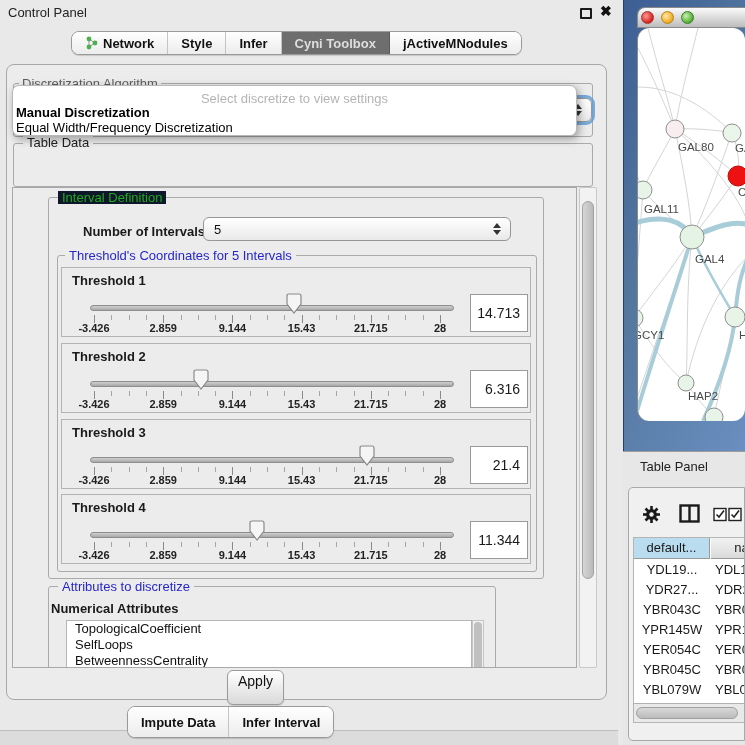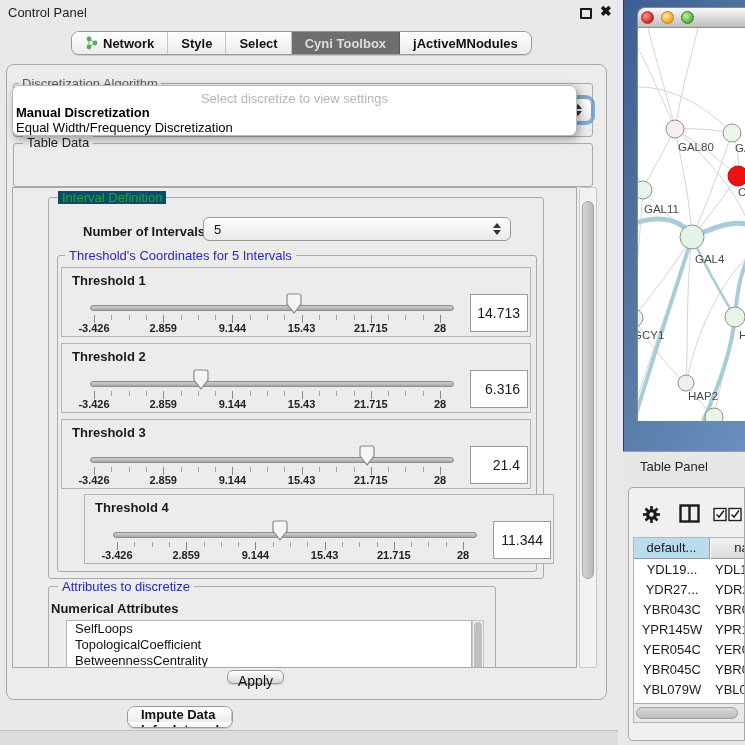--- a/index.html
+++ b/index.html
@@ -50,32 +50,32 @@
   .tick { position:absolute; width:1px; background:#8a8a8a; }
   .tick.minor { background:#a5a5a5; }
   .ticklab { position:absolute; top:54px; font-size:11px; font-weight:bold; color:#222; transform:translateX(-50%); white-space:nowrap; }
   .thumb { position:absolute; top:25px; width:16px; height:21px; }
 
   #attr-list { background:#ffffff; border:1px solid #b5b5b5; }
   .attr-item { padding-left:8px; font-size:13px; line-height:16px; color:#111; }
   #attr-scroll { background:#f0f0f0; border:1px solid #c5c5c5; }
   #attr-thumb { position:absolute; left:1px; top:1px; width:8px; height:52px; background:#c0c0c0; border-radius:4px; }
 
-  #apply-btn { left:227px; top:670px; width:57px; height:14px; border:1px solid #9a9a9a; border-radius:6px; background:linear-gradient(#ffffff,#d9d9d9); font-size:14px; text-align:center; line-height:21px; color:#111; box-shadow:0 1px 1px rgba(0,0,0,.15); }
+  #apply-btn { left:227px; top:670px; width:57px; height:35px; border:1px solid #9a9a9a; border-radius:6px; background:linear-gradient(#ffffff,#d9d9d9); font-size:14px; text-align:center; line-height:21px; color:#111; box-shadow:0 1px 1px rgba(0,0,0,.15); }
   #bottom-line { left:0; top:730px; width:618px; height:15px; background:#dcdcdc; border-top:1px solid #bdbdbd; }
 
   
   #gap-strip { left:618px; top:0; width:5px; height:745px; background:#e9e9e9; }
   #desktop { left:623px; top:0; width:122px; height:451px; background:linear-gradient(115deg,#3d5e94 0%,#54779f 45%,#6a8fc0 100%); border-left:1px solid #27406b; }
   #net-titlebar { left:637px; top:7px; width:108px; height:21px; background:linear-gradient(#fafafa,#bdbdbd); border:1px solid #8a8a8a; border-radius:8px 0 0 0; border-right:none; }
   .tl { position:absolute; top:11px; width:13px; height:13px; border-radius:50%; }
   #tl-red    { left:641px; background:radial-gradient(circle at 4px 4px,#ff9a94,#d6201a 70%); border:1px solid #a33; }
   #tl-yellow { left:661px; background:radial-gradient(circle at 4px 4px,#ffe9a8,#efa71f 70%); border:1px solid #b8860b; }
   #tl-green  { left:681px; background:radial-gradient(circle at 4px 4px,#c8f0b0,#4fae32 70%); border:1px solid #3a7d2c; }
-  #net-canvas { left:637px; top:28px; width:108px; height:393px; background:#ffffff; border-left:1px solid #8a8a8a; overflow:hidden; }
+  #net-canvas { left:637px; top:28px; width:108px; height:393px; background:#ffffff; border-left:1px solid #8a8a8a; overflow:hidden;border-radius:12px; }
 
   #table-panel-bg { left:623px; top:451px; width:122px; height:294px; background:#e7e7e7; border-top:1px solid #9c9c9c; }
   #tp-title { left:640px; top:459px; font-size:13px; color:#222; }
   #tp-box { left:628px; top:487px; width:117px; height:254px; border:1px solid #a8a8a8; border-radius:5px 0 0 5px; background:#f0f0f0; overflow:hidden; }
   #tp-toolbar { position:absolute; left:0; top:0; width:117px; height:48px; }
   #tp-table { position:absolute; left:4px; top:49px; width:113px; height:186px; background:#ffffff; border:1px solid #b5b5b5; border-right:none; overflow:hidden; }
   .th-cell { position:absolute; top:0; height:21px; font-size:13px; text-align:center; line-height:20px; border-right:1px solid #9a9a9a; border-bottom:1px solid #9a9a9a; overflow:hidden; }
   #th-0 { left:0; width:76px; background:#b9dcef; }
   #th-1 { left:77px; width:80px; background:linear-gradient(#f2f2f2,#dadada); }
   .tr-row { position:absolute; left:0; width:160px; height:20px; }
@@ -103,21 +103,21 @@
           <circle cx="4" cy="3" r="2.4" fill="#4caf50"></circle>
           <circle cx="4" cy="11" r="2.4" fill="#4caf50"></circle>
           <circle cx="10" cy="7" r="2.4" fill="#4caf50"></circle>
         </svg>
         <span>Network</span>
       </div>
       <div class="seg">
         <span>Style</span>
       </div>
       <div class="seg">
-        <span>Select</span>
+        <span>Infer</span>
       </div>
       <div class="seg sel">
         <span>Cyni Toolbox</span>
       </div>
       <div class="seg">
         <span>jActiveMNodules</span>
       </div>
     </div>
 
   <div class="abs groupbox" id="outer-box"></div>
@@ -136,21 +136,21 @@
 
   <div class="abs" id="dropdown">
     <div class="abs" id="dd-prompt">Select discretize to view settings</div>
     <div class="abs dd-item" id="dd-item-0">Manual Discretization</div>
     <div class="abs dd-item" id="dd-item-1">Equal Width/Frequency Discretization</div>
   </div>
 
   <div class="abs" id="viewport">
 
     <div class="abs groupbox" style="left:35px; top:9px; width:496px; height:382px;"></div>
-    <div class="abs grouptitle t-green" style="left:45px; top:3px; background:#0c4a6e;">Interval Definition</div>
+    <div class="abs grouptitle t-green" style="left:45px; top:3px; background:#0f172a;">Interval Definition</div>
 
     <div class="abs" style="left:70px; top:36px; font-weight:bold;">Number of Intervals</div>
     <div class="combo" style="left:190px; top:29px; width:308px; height:24px;">
       <span class="txt">5</span>
       <span class="spin">
           <span class="tri-up"></span>
           <span class="tri-dn"></span>
         </span>
     </div>
 
@@ -256,21 +256,21 @@
           <div class="tick minor" style="left:326.1px; top:47px; height:5px;"></div>
           <div class="tick minor" style="left:343.4px; top:47px; height:5px;"></div>
           <div class="tick minor" style="left:360.7px; top:47px; height:5px;"></div>
           <div class="tick" style="left:378.0px; top:47px; height:8px;"></div>
           <div class="ticklab" style="left:378.0px;">28</div>
           <div class="thumb" style="left:297.3px;"><svg width="16" height="21" viewBox="0 0 16 21">
               <path d="M3 1 H13 Q15 1 15 3 V11 L8 20 L1 11 V3 Q1 1 3 1 Z" fill="#f5f5f5" stroke="#8a8a8a" stroke-width="1.2"></path>
             </svg></div>
           <div class="thr-value">21.4</div>
         </div>
-        <div class="thr-box" style="top: 306px; margin-left: 23px;">
+        <div class="thr-box" style="top: 306px;">
           <div class="thr-label">Threshold 4</div>
           <div class="track"></div>
           <div class="tick" style="left:32.0px; top:47px; height:8px;"></div>
           <div class="ticklab" style="left:32.0px;">-3.426</div>
           <div class="tick minor" style="left:49.3px; top:47px; height:5px;"></div>
           <div class="tick minor" style="left:66.6px; top:47px; height:5px;"></div>
           <div class="tick minor" style="left:83.9px; top:47px; height:5px;"></div>
           <div class="tick" style="left:101.2px; top:47px; height:8px;"></div>
           <div class="ticklab" style="left:101.2px;">2.859</div>
           <div class="tick minor" style="left:118.5px; top:47px; height:5px;"></div>
@@ -297,36 +297,36 @@
               <path d="M3 1 H13 Q15 1 15 3 V11 L8 20 L1 11 V3 Q1 1 3 1 Z" fill="#f5f5f5" stroke="#8a8a8a" stroke-width="1.2"></path>
             </svg></div>
           <div class="thr-value">11.344</div>
         </div>
       </div>
 
     <div class="abs groupbox" style="left:35px; top:398px; width:448px; height:95px;"></div>
     <div class="abs grouptitle t-blue" style="left:45px; top:392px; background:#ececec;">Attributes to discretize</div>
     <div class="abs" style="left:38px; top:413px; font-weight:bold;">Numerical Attributes</div>
     <div class="abs" id="attr-list" style="left:53px; top:432px; width:406px; height:60px;">
+        <div class="attr-item">TopologicalCoefficient</div>
         <div class="attr-item">SelfLoops</div>
-        <div class="attr-item">TopologicalCoefficient</div>
         <div class="attr-item">BetweennessCentrality</div>
       </div>
     <div class="abs" id="attr-scroll" style="left:459px; top:432px; width:12px; height:60px;">
         <span id="attr-thumb"></span>
       </div>
   </div>
 
   <div class="abs" id="vscroll">
     <span class="vthumb" style="top:13px; height:378px;"></span>
   </div>
 
   <div class="abs" id="apply-btn">Apply</div>
 
-  <div class="segbar" id="bottom-tabs" style="left:127px; top:706px; height:22px; z-index:5;flex-direction:column;">
+  <div class="segbar" id="bottom-tabs" style="left:127px; top:706px; height:32px; z-index:5;">
       <div class="seg">
         <span>Impute Data</span>
       </div>
       <div class="seg">
         <span>Infer Interval</span>
       </div>
     </div>
   <div class="abs" id="bottom-line"></div>
 </div>
 

